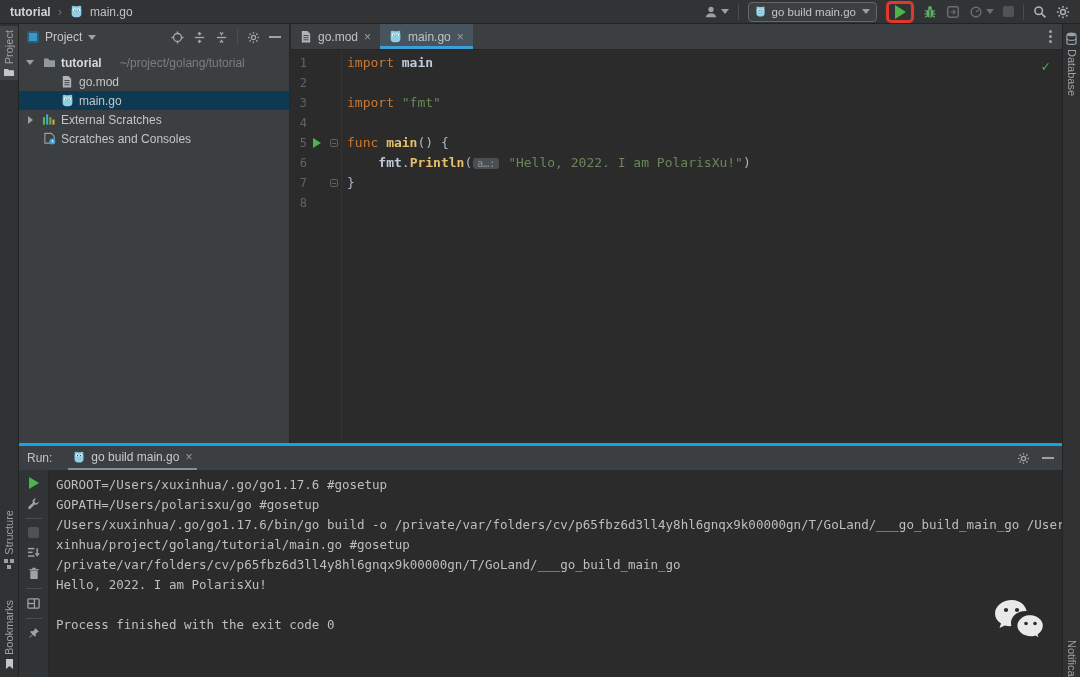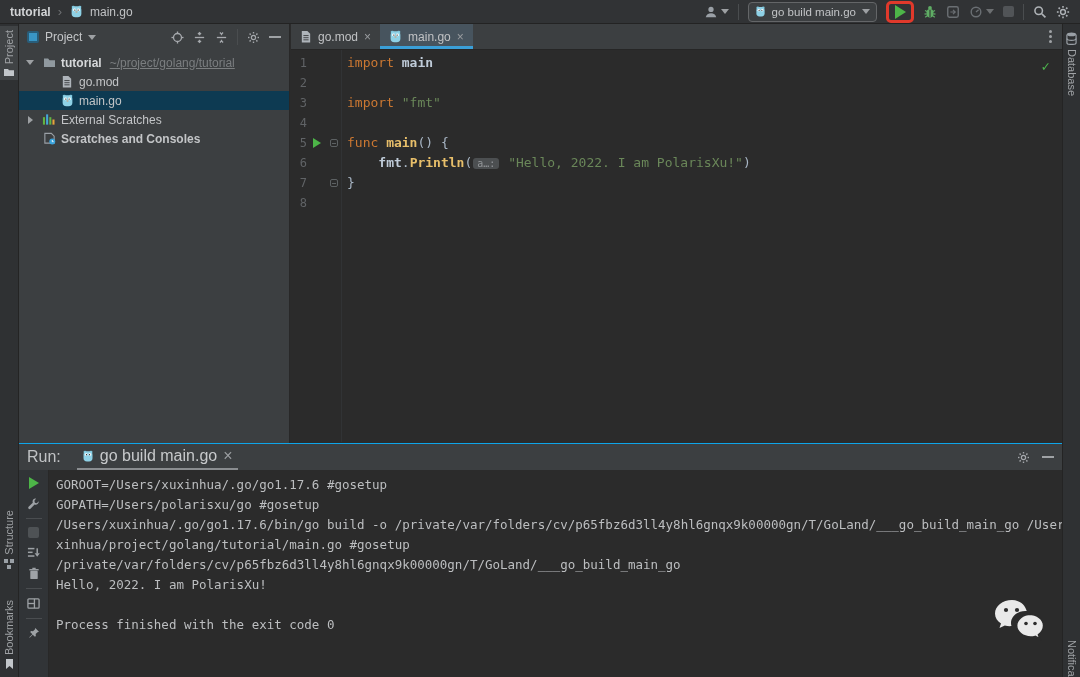--- a/index.html
+++ b/index.html
@@ -49,21 +49,21 @@
   .pp-icons { margin-left:auto; display:flex; align-items:center; gap:9px; }
   #tree { padding-top:3px; font-size:12px; }
   .tree-row { height:19px; display:flex; align-items:center; gap:5px; padding-right:4px; }
   .tree-row.selected { background:#0d3a52; }
   .chev { width:14px; flex:none; display:flex; justify-content:center; }
   .chev.down::after { content:''; border-left:4px solid transparent; border-right:4px solid transparent; border-top:5px solid #9da0a3; }
   .chev.right::after { content:''; border-top:4px solid transparent; border-bottom:4px solid transparent; border-left:5px solid #9da0a3; }
   .ticon { width:14px; flex:none; display:flex; justify-content:center; }
   .tlabel { color:#c3c5c7; white-space:nowrap; }
   .tlabel.b { font-weight:bold; color:#d6d8da; }
-  .tpath { color:#7b7e80; white-space:nowrap; margin-left:3px;text-decoration:underline; }
+  .tpath { color:#7b7e80; white-space:nowrap; margin-left:13px; }
 
   
   #editor { position:absolute; left:291px; top:24px; width:771px; height:419px; background:#2b2b2b; }
   .tabbar { height:26px; background:#3c3f41; border-bottom:1px solid #262626; display:flex; align-items:stretch; }
   .tab { display:flex; align-items:center; gap:6px; padding:0 9px; font-size:12px; color:#c0c2c4; }
   .tab .x { color:#9a9da0; font-size:12px; line-height:1; }
   .tab.active { background:#47545e; box-shadow: inset 0 -3px 0 #3a9fd8; }
   .vdots { margin-left:auto; align-self:center; margin-right:10px; }
   .vdots i { display:block; width:3px; height:3px; background:#9fa2a5; border-radius:50%; margin:2px auto; }
   #code-wrap { position:relative; height:392px; padding-top:3px;
@@ -80,21 +80,21 @@
   .tk-kw { color:#cc7832; }
   .tk-pln { color:#a9b7c6; }
   .tk-bold { color:#bfcbd8; font-weight:bold; }
   .tk-fn { color:#e8bf6a; font-weight:bold; }
   .tk-str { color:#6a8759; }
   .tk-hint { background:#4c4f51; color:#939699; border-radius:3px; padding:0 4px; font-size:10px; margin:0 1px; }
   .ed-check { position:absolute; right:12px; top:8px; color:#4db54d; font-size:14px; font-weight:bold; }
 
   
   #run-panel { position:absolute; left:19px; top:443px; width:1043px; height:234px; background:#2b2b2b; }
-  .run-header { height:27px; background:#3c3f41; border-top:1px solid #0ea5e9; display:flex; align-items:stretch; padding:0 8px; font-size:16px; }
+  .run-header { height:27px; background:#3c3f41; border-top:3px solid #0ea5e9; display:flex; align-items:stretch; padding:0 8px; font-size:12px; }
   .run-label { align-self:center; color:#c0c2c4; margin-right:16px; }
   .run-tab { display:flex; align-items:center; gap:6px; padding:0 5px; border-bottom:2px solid #8a8d90; color:#c7c9cb; }
   .run-tab .x { color:#9a9da0; }
   .rh-right { margin-left:auto; display:flex; align-items:center; gap:12px; }
   .minus { width:12px; height:2px; background:#9fa2a5; }
   .run-body { position:absolute; top:27px; left:0; right:0; bottom:0; display:flex; }
   .run-gutter { width:30px; flex:none; background:#313437; border-right:1px solid #282828;
     display:flex; flex-direction:column; align-items:center; padding-top:7px; gap:8px; }
   .rg-sep { width:16px; height:1px; background:#4a4d50; }
   .rg-play { width:0; height:0; border-left:10px solid #4db548; border-top:6px solid transparent; border-bottom:6px solid transparent; }
@@ -341,21 +341,21 @@
         <span class="ticon">
           <svg width="14" height="13" viewBox="0 0 15 13">
             <rect x="1" y="4" width="2.2" height="8" fill="#62b543"></rect>
             <rect x="4.4" y="1" width="2.2" height="11" fill="#45a7d8"></rect>
             <rect x="7.8" y="4" width="2.2" height="8" fill="#62b543"></rect>
             <rect x="11.2" y="6.5" width="2.2" height="5.5" fill="#e8a33d"></rect>
           </svg>
         </span>
         <span class="tlabel">External Scratches</span>
       </div>
-      <div class="tree-row" style="padding-left: 4px; font-weight: bold;">
+      <div class="tree-row" style="padding-left: 4px;">
         <span class="chev"></span>
         <span class="ticon">
           <svg width="13" height="13" viewBox="0 0 14 14">
             <path d="M2 1.5h7l3 3V12H2z" fill="none" stroke="#9aa0a6" stroke-width="1.2"></path>
             <circle cx="10" cy="10.3" r="3.2" fill="#3aa3dc"></circle>
             <path d="M10 8.6v1.8h1.4" fill="none" stroke="#fff" stroke-width="1"></path>
           </svg>
         </span>
         <span class="tlabel">Scratches and Consoles</span>
       </div>

